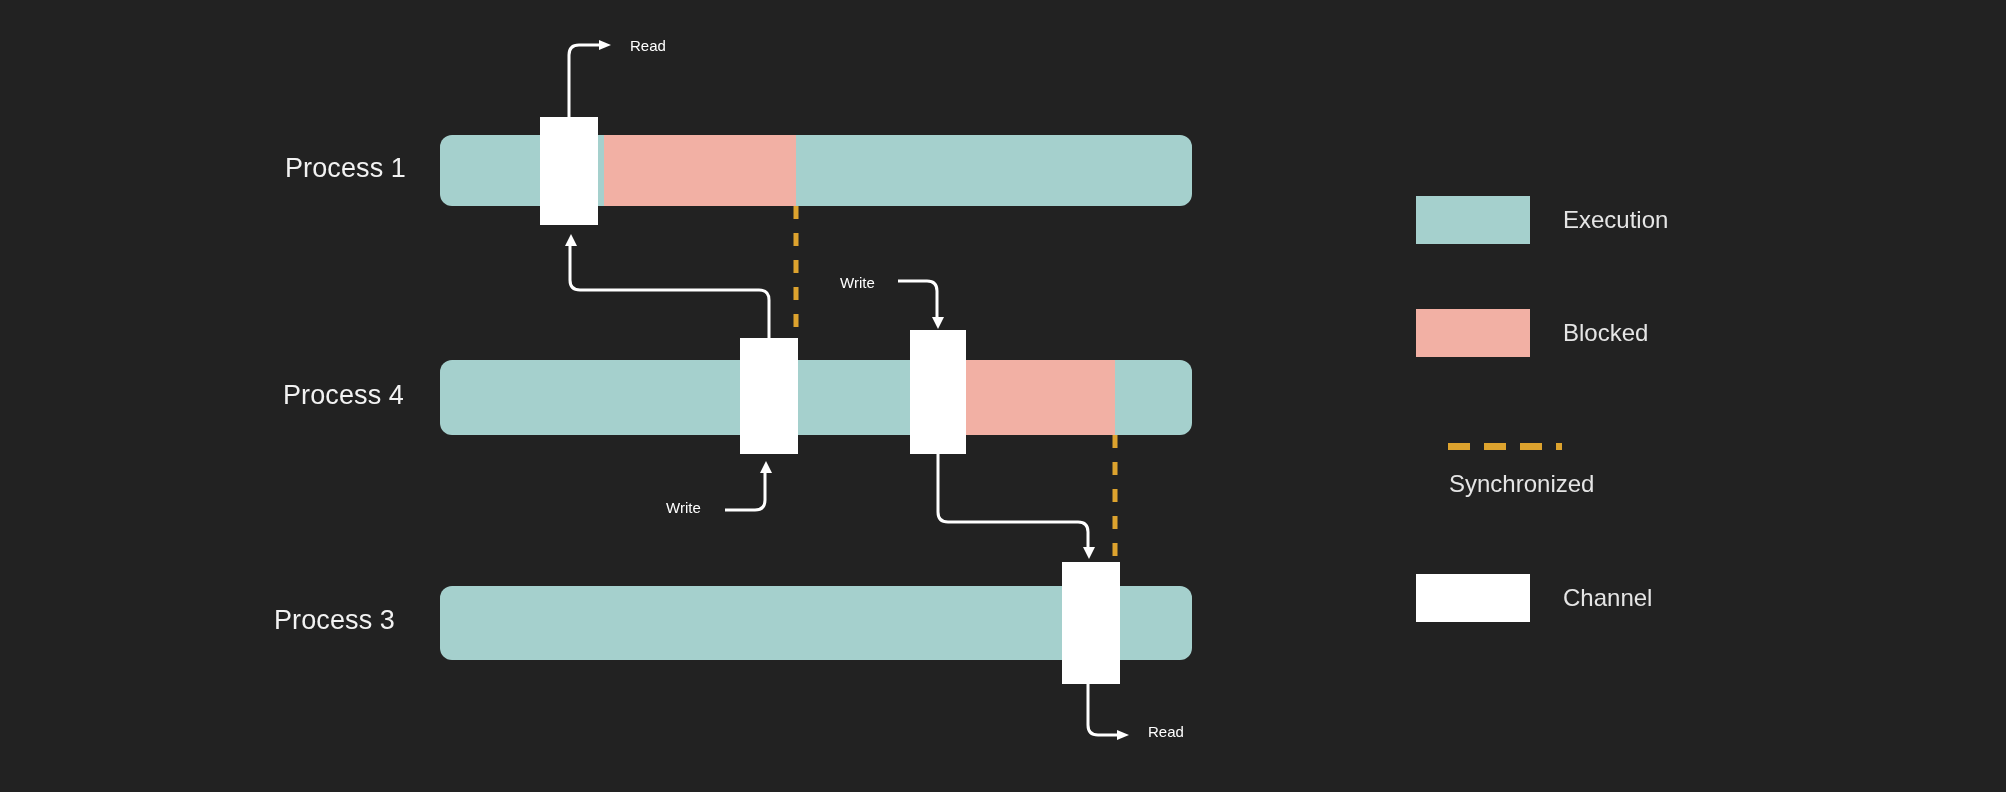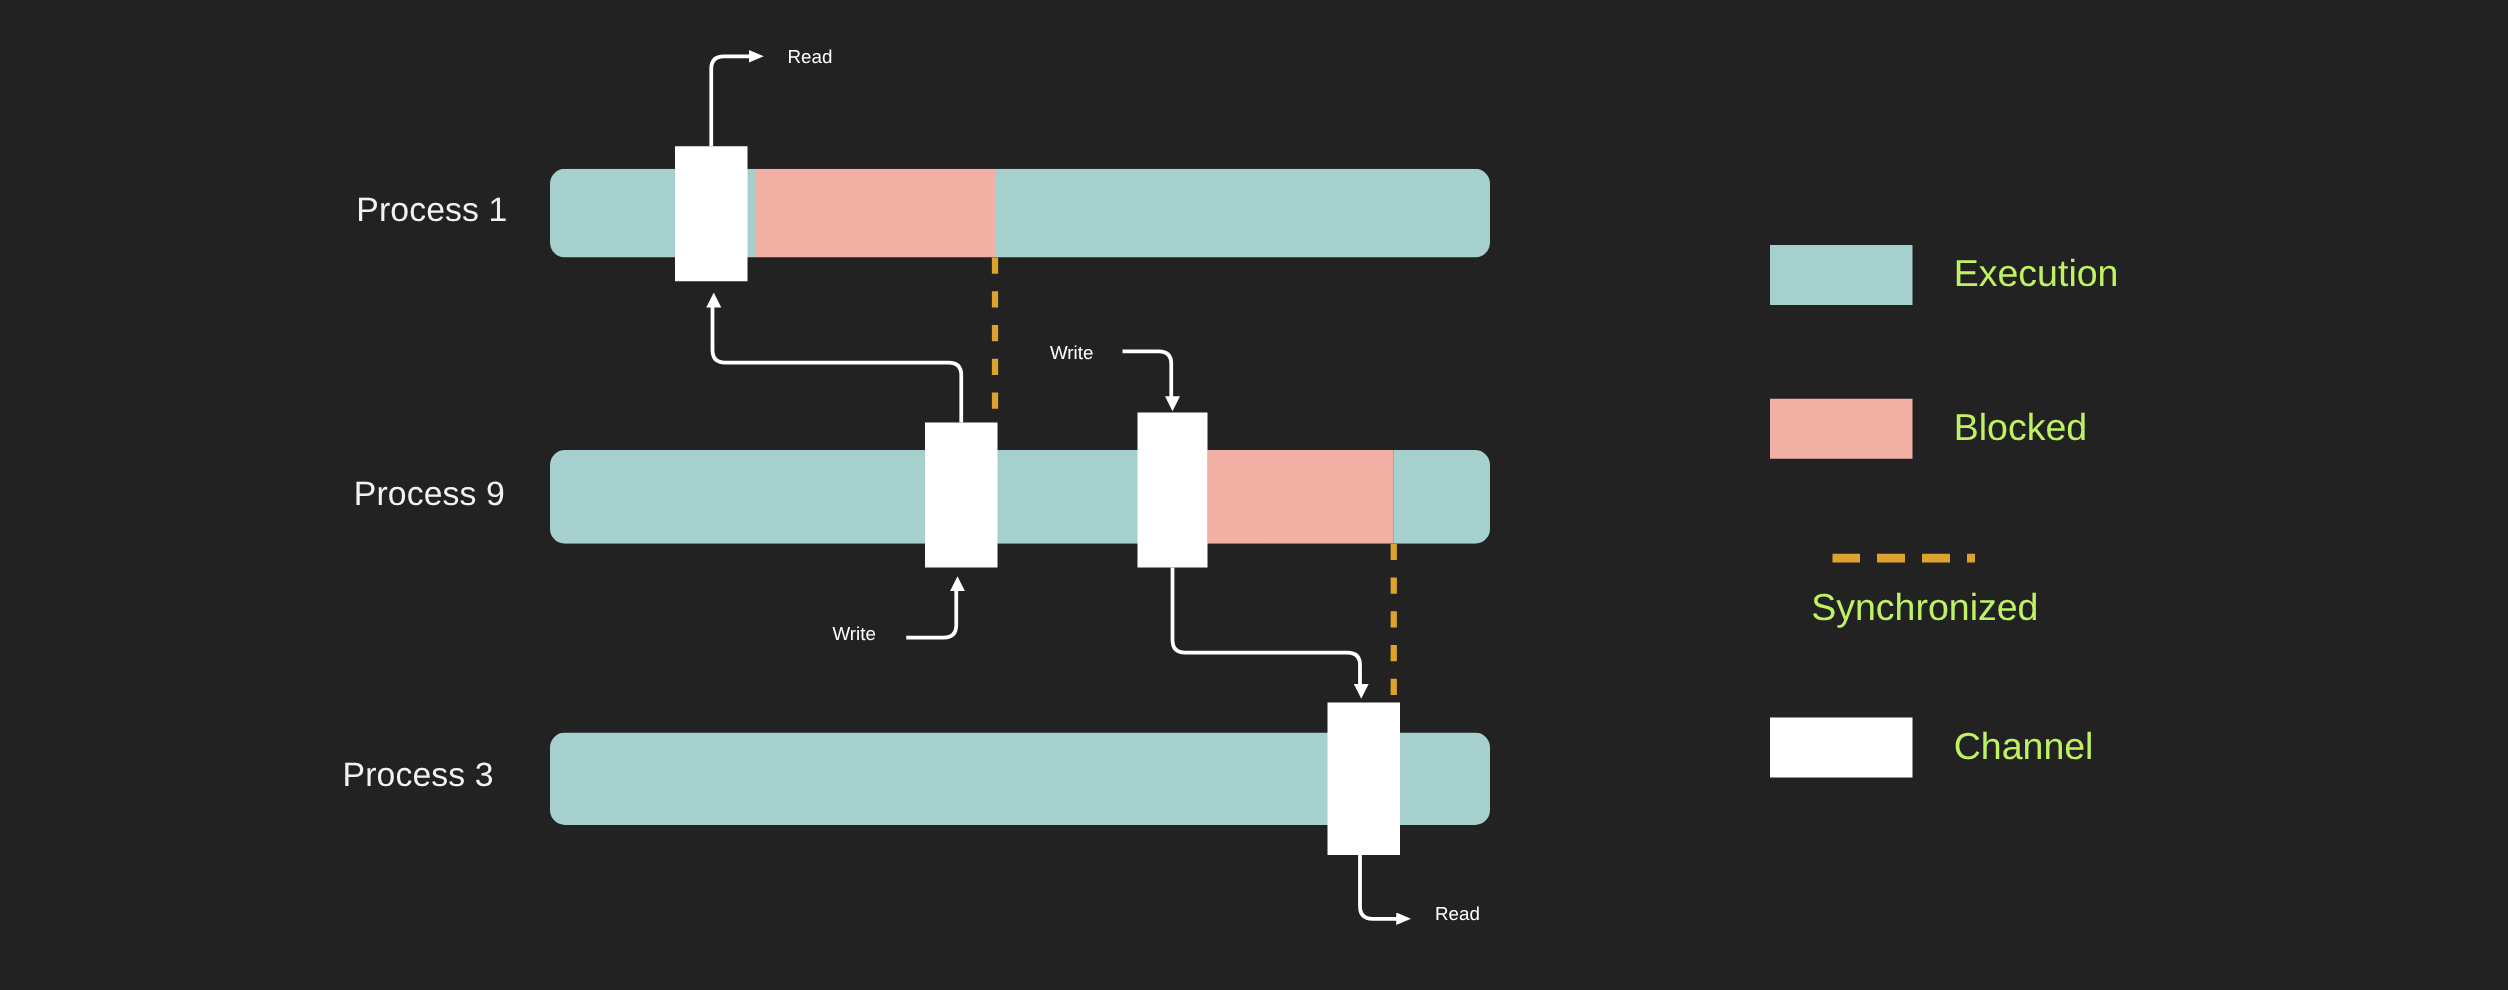--- a/index.html
+++ b/index.html
@@ -39,22 +39,22 @@
     background-image:linear-gradient(to right,#DDA32E 0 22px, transparent 22px 36px,
                                      #DDA32E 36px 58px, transparent 58px 72px,
                                      #DDA32E 72px 94px, transparent 94px 108px,
                                      #DDA32E 108px 114px);
     background-repeat:no-repeat;
     background-size:114px 7px;
     background-position:0 21px;
   }
   .legend-text {
     margin-left:33px;
-    color:#bef264;
-    font-size:30px;
+    color:#e5e5e5;
+    font-size:24px;
     font-family:"Liberation Sans", sans-serif;
     white-space:nowrap;
   }
 </style>
 </head>
 <body>
 
 <div id="root">
 
   <svg id="diagram" viewBox="0 0 2006 792" xmlns="http://www.w3.org/2000/svg">
@@ -115,36 +115,36 @@
     <g id="chan-layer">
         <rect x="540" y="117" width="58" height="108" fill="#ffffff"></rect>
         <rect x="740" y="338" width="58" height="116" fill="#ffffff"></rect>
         <rect x="910" y="330" width="56" height="124" fill="#ffffff"></rect>
         <rect x="1062" y="562" width="58" height="122" fill="#ffffff"></rect>
       </g>
   </svg>
 
   <div id="labels-layer">
       <div class="proc-label" style="left: 285px; top: 152.5px;">Process 1</div>
-      <div class="proc-label" style="left: 283px; top: 379.5px;">Process 9</div>
+      <div class="proc-label" style="left: 283px; top: 379.5px;">Process 4</div>
       <div class="proc-label" style="left: 274px; top: 605px;">Process 3</div>
     </div>
   <div id="edge-labels-layer">
       <div class="edge-label" style="left: 630px; top: 37px;">Read</div>
       <div class="edge-label" style="left: 666px; top: 499px;">Write</div>
       <div class="edge-label" style="left: 840px; top: 274px;">Write</div>
       <div class="edge-label" style="left: 1148px; top: 723px;">Read</div>
     </div>
 
   <div id="legend">
       <div class="legend-row" style="top: 0px;">
         <div class="legend-swatch" style="background: rgb(165, 208, 205);"></div>
         <div class="legend-text">Execution</div>
       </div>
-      <div class="legend-row" style="top: 123px;">
+      <div class="legend-row" style="top: 113px;">
         <div class="legend-swatch" style="background: rgb(242, 176, 164);"></div>
         <div class="legend-text">Blocked</div>
       </div>
       <div class="legend-row" style="top: 226px; flex-direction: column;">
         <div class="legend-swatch dashline"></div>
         <div class="legend-text">Synchronized</div>
       </div>
       <div class="legend-row" style="top: 339px; margin-top: 39px;">
         <div class="legend-swatch" style="background: rgb(255, 255, 255);"></div>
         <div class="legend-text">Channel</div>

